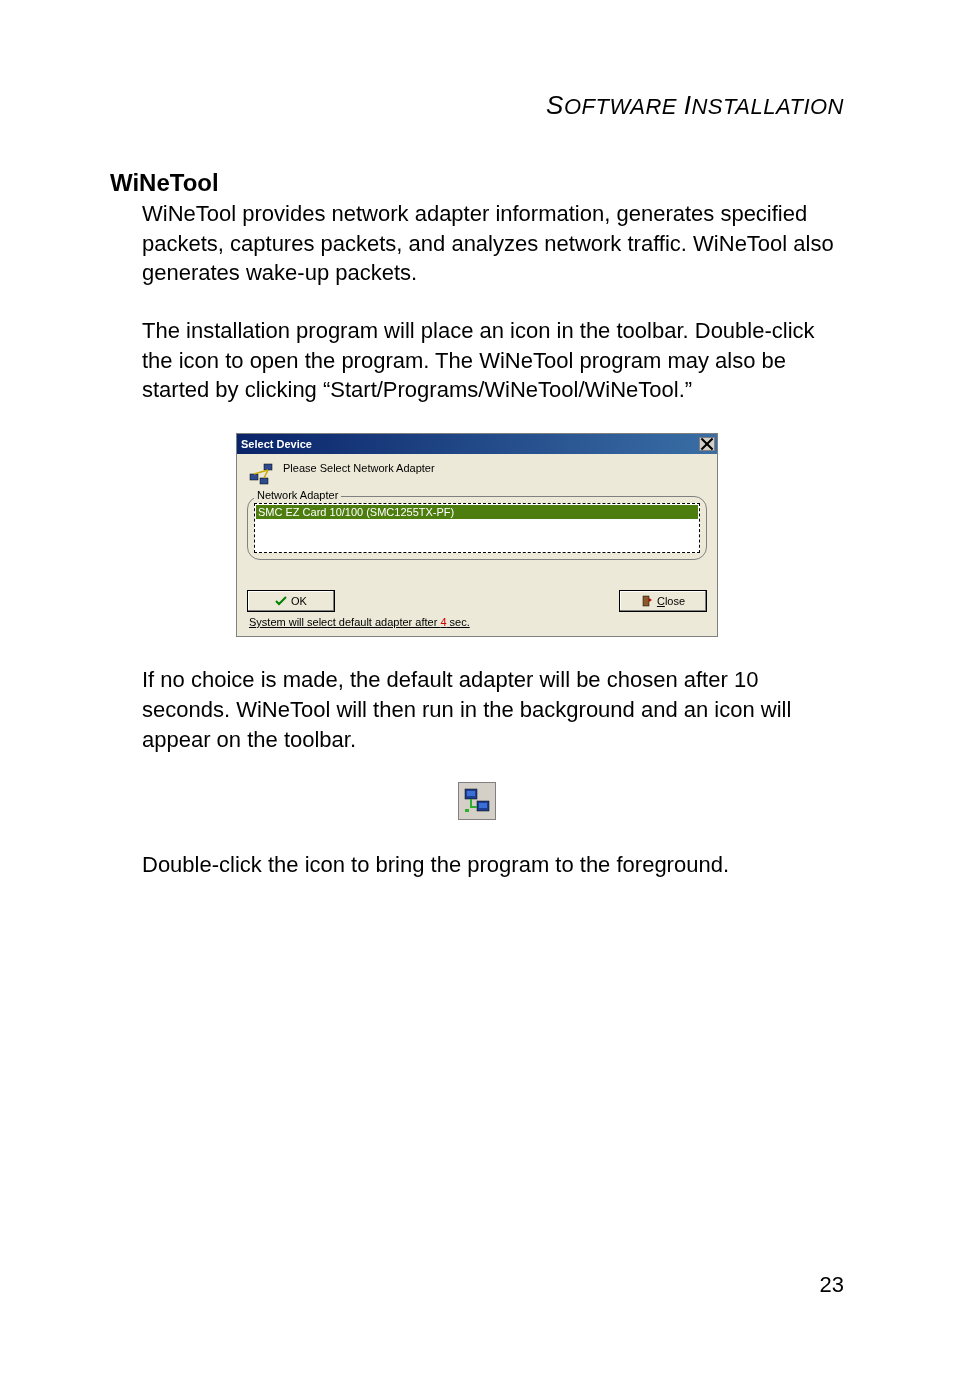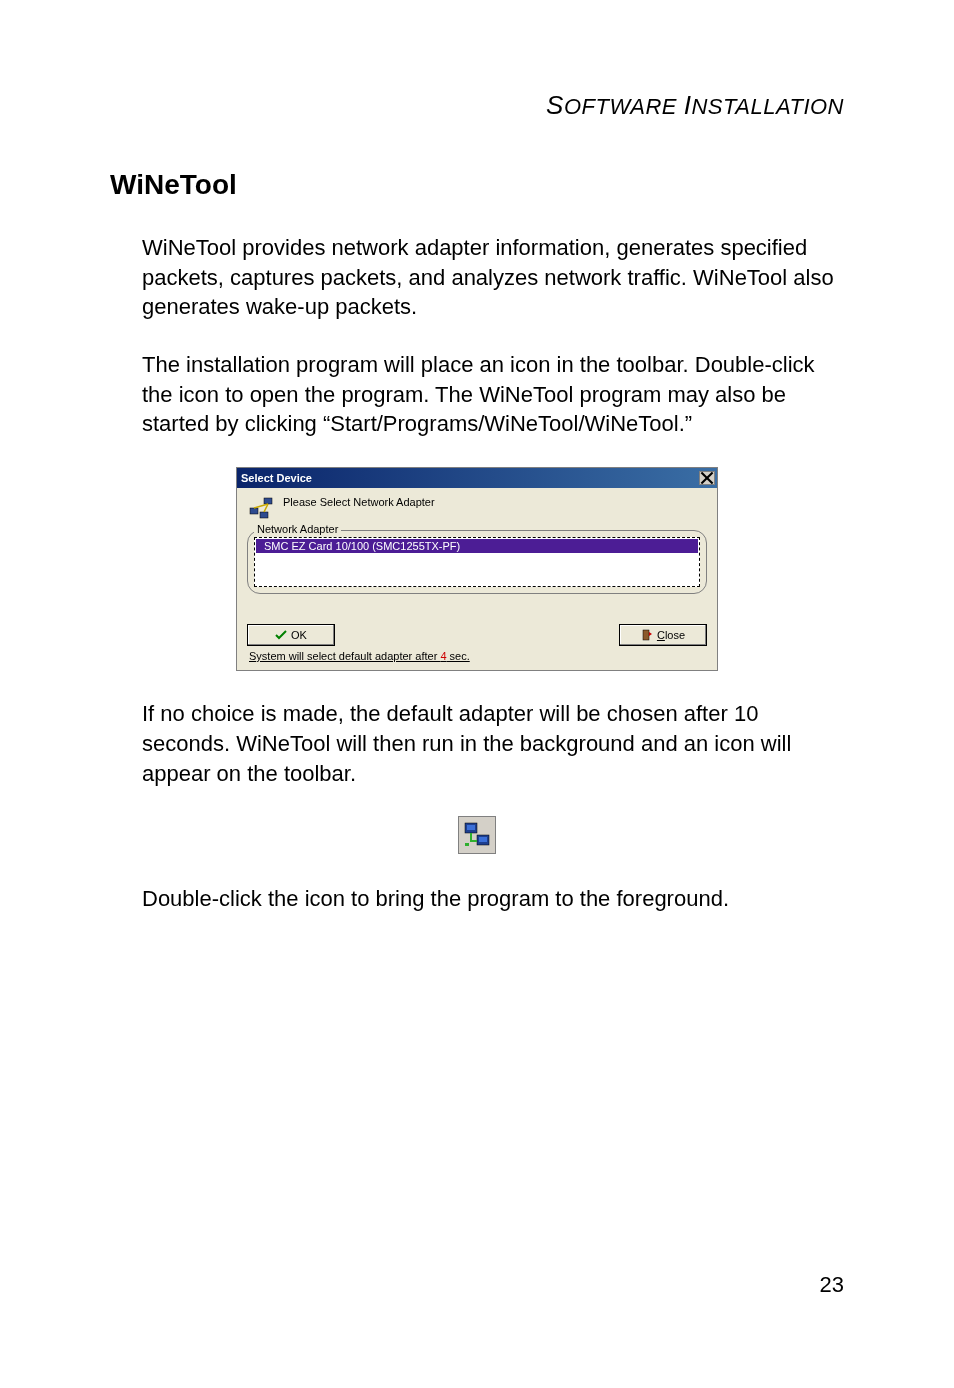--- a/index.html
+++ b/index.html
@@ -17,23 +17,23 @@
     .header-right {
       text-align: right;
       font-style: italic;
       font-size: 22px;
       font-family: Arial, Helvetica, sans-serif;
       letter-spacing: 0.5px;
       margin-bottom: 48px;
     }
     .header-right .cap { font-size: 26px; }
     .section-title {
-      font-size: 28px;
+      font-size: 24px;
       font-weight: bold;
-      margin-bottom: 32px;
+      margin-bottom: 2px;
     }
     .body-text {
       font-size: 22px;
       line-height: 1.35;
       margin-left: 32px;
       margin-bottom: 28px;
     }
     .dialog-wrap {
       display: flex;
       justify-content: center;
@@ -100,24 +100,24 @@
       padding: 0 3px;
       font-size: 11px;
     }
     .adapter-list {
       background: #fff;
       border: 1px dashed #000;
       height: 50px;
       padding: 1px;
     }
     .adapter-item {
-      background: #4c1d95;
+      background: #4d7c0f;
       color: #fff;
       font-size: 11px;
-      padding: 1px 8px;
+      padding: 1px 2px;
       display: inline-block;
       width: 100%;
     }
     .button-row {
       display: flex;
       justify-content: space-between;
       gap: 30px;
       margin-bottom: 4px;
     }
     .win-button {

